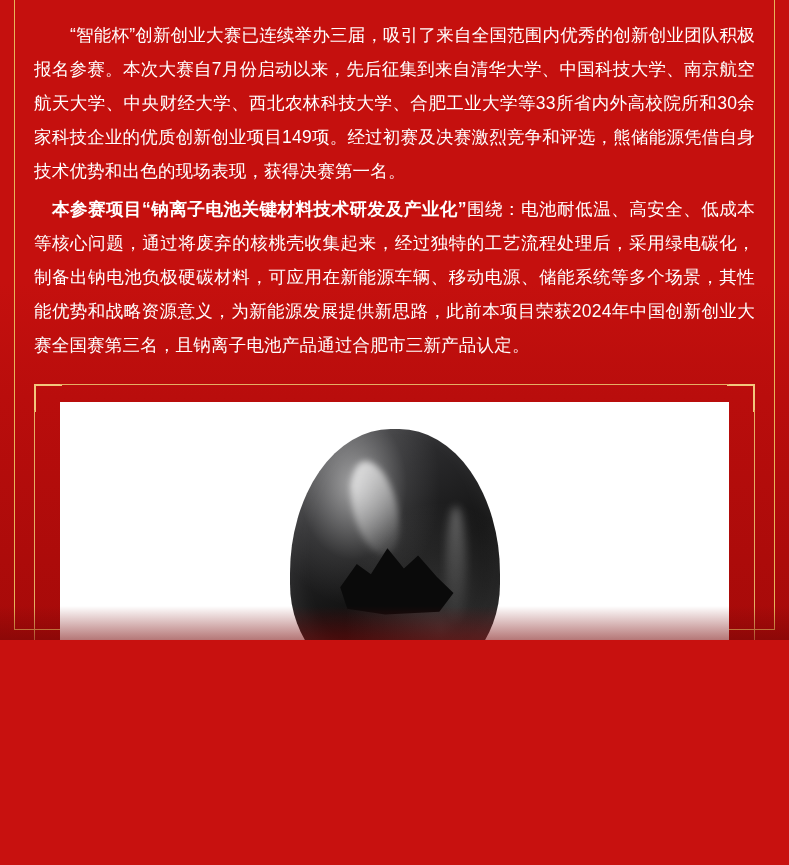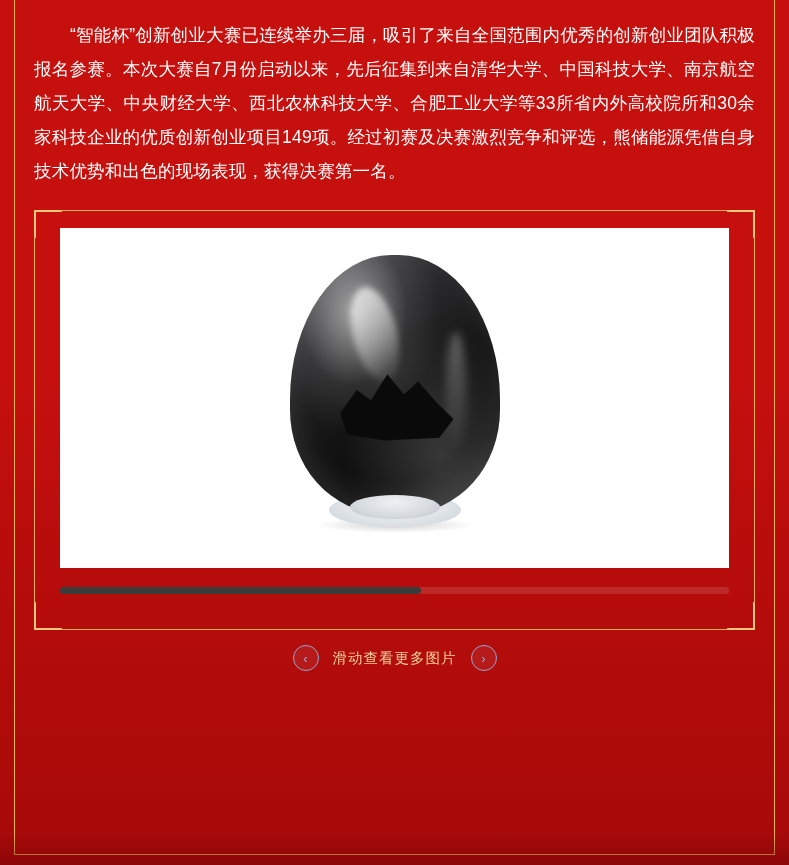--- a/index.html
+++ b/index.html
@@ -9,21 +9,21 @@
   body {
     width: 789px;
     height: 865px;
     font-family: "Liberation Sans", sans-serif;
     background: #c8110f;
     overflow: hidden;
   }
   .page {
     position: relative;
     width: 789px;
-    height: 865px;
+    height: 640px;
     background: linear-gradient(180deg, #c5100e 0%, #c5100e 44%, #b90d0c 62%, #a60a09 100%);
     box-sizing: border-box;
     overflow: hidden;
   }
   
   .gold-frame {
     position: absolute;
     left: 14px;
     top: 0px;
     right: 14px;
@@ -253,20 +253,21 @@
 </style>
 </head>
 <body>
 
 <div class="page">
 
   <div class="gold-frame"></div>
 
   <div class="content">
     <p class="para first">“智能杯”创新创业大赛已连续举办三届，吸引了来自全国范围内优秀的创新创业团队积极报名参赛。本次大赛自7月份启动以来，先后征集到来自清华大学、中国科技大学、南京航空航天大学、中央财经大学、西北农林科技大学、合肥工业大学等33所省内外高校院所和30余家科技企业的优质创新创业项目149项。经过初赛及决赛激烈竞争和评选，熊储能源凭借自身技术优势和出色的现场表现，获得决赛第一名。</p>
+    <p class="para second"><span class="bold-title">本参赛项目“钠离子电池关键材料技术研发及产业化”</span><span>围绕：电池耐低温、高安全、低成本等核心问题，通过将废弃的核桃壳收集起来，经过独特的工艺流程处理后，采用绿电碳化，制备出钠电池负极硬碳材料，可应用在新能源车辆、移动电源、储能系统等多个场景，其性能优势和战略资源意义，为新能源发展提供新思路，此前本项目荣获2024年中国创新创业大赛全国赛第三名，且钠离子电池产品通过合肥市三新产品认定。</span></p>
   </div>
 
   <div class="gallery">
     <div class="corner tl"></div>
     <div class="corner tr"></div>
     <div class="corner bl"></div>
     <div class="corner br"></div>
     <div class="edge-h top"></div>
     <div class="edge-h bottom"></div>
     <div class="edge-v left"></div>

